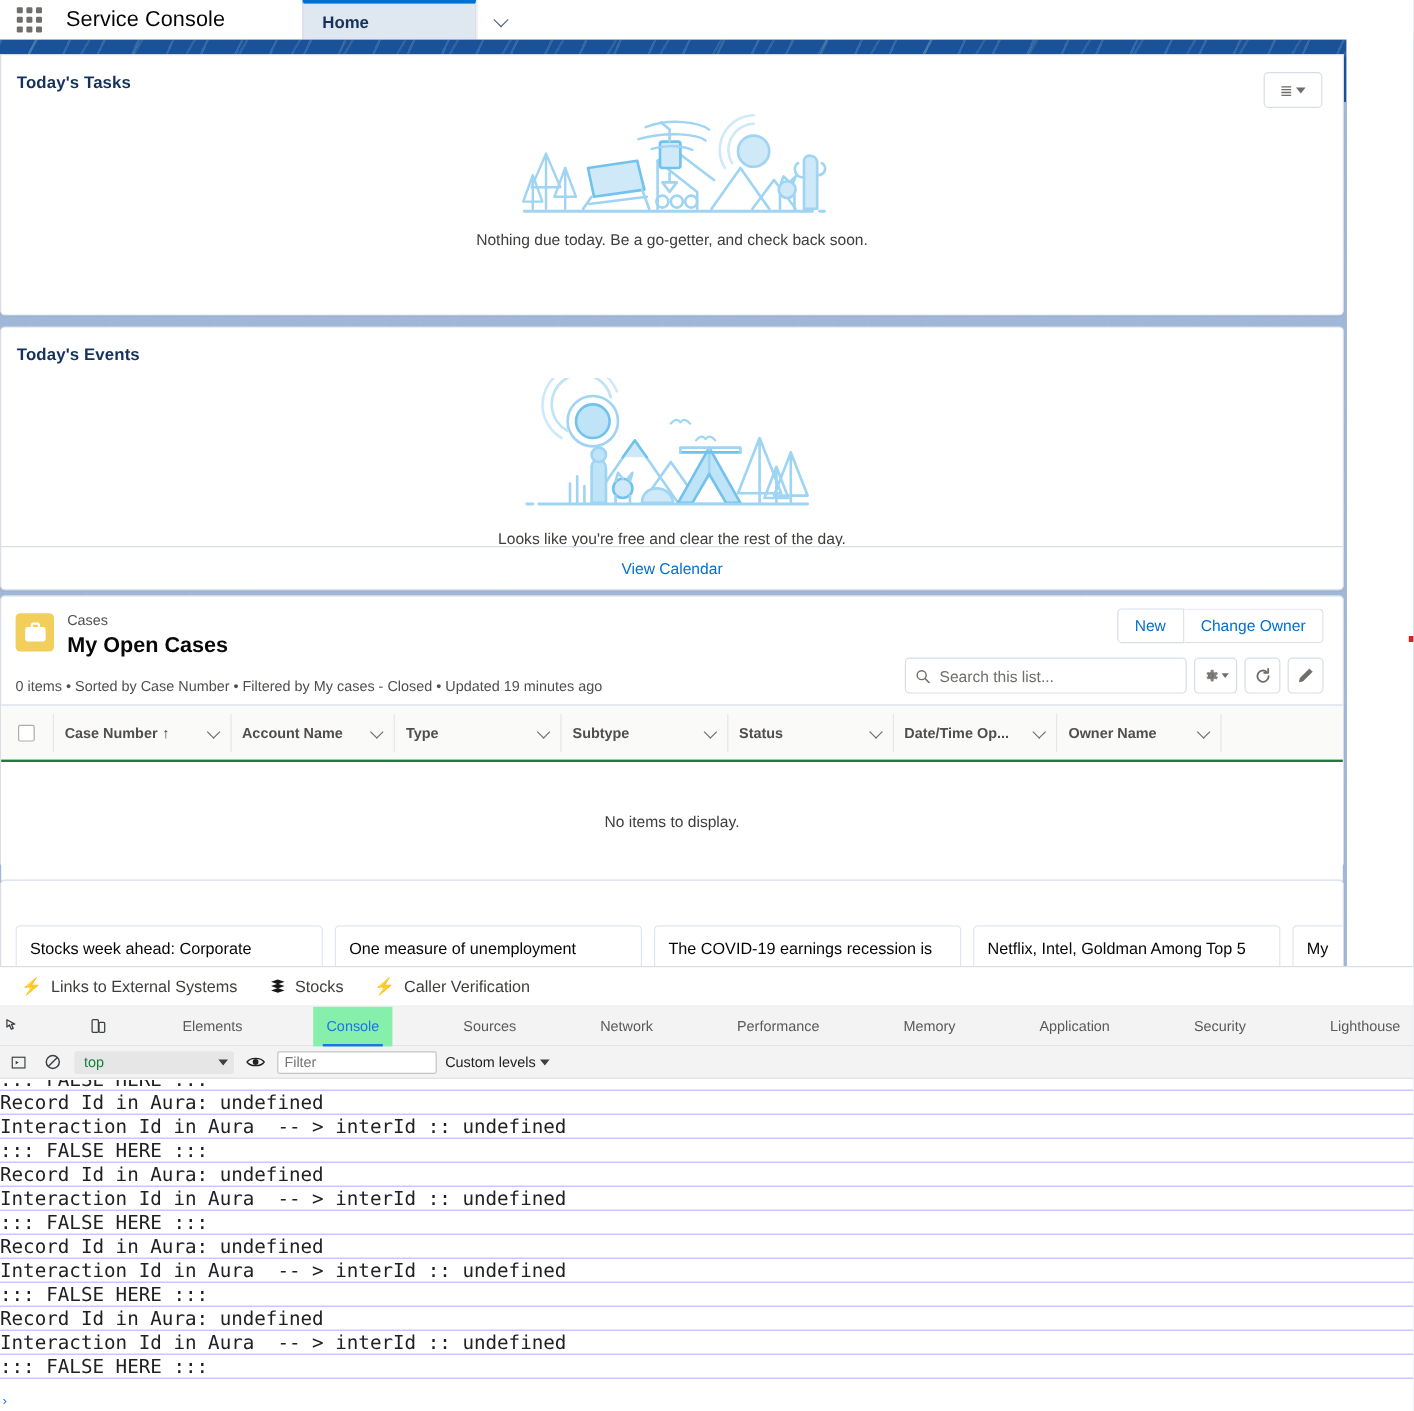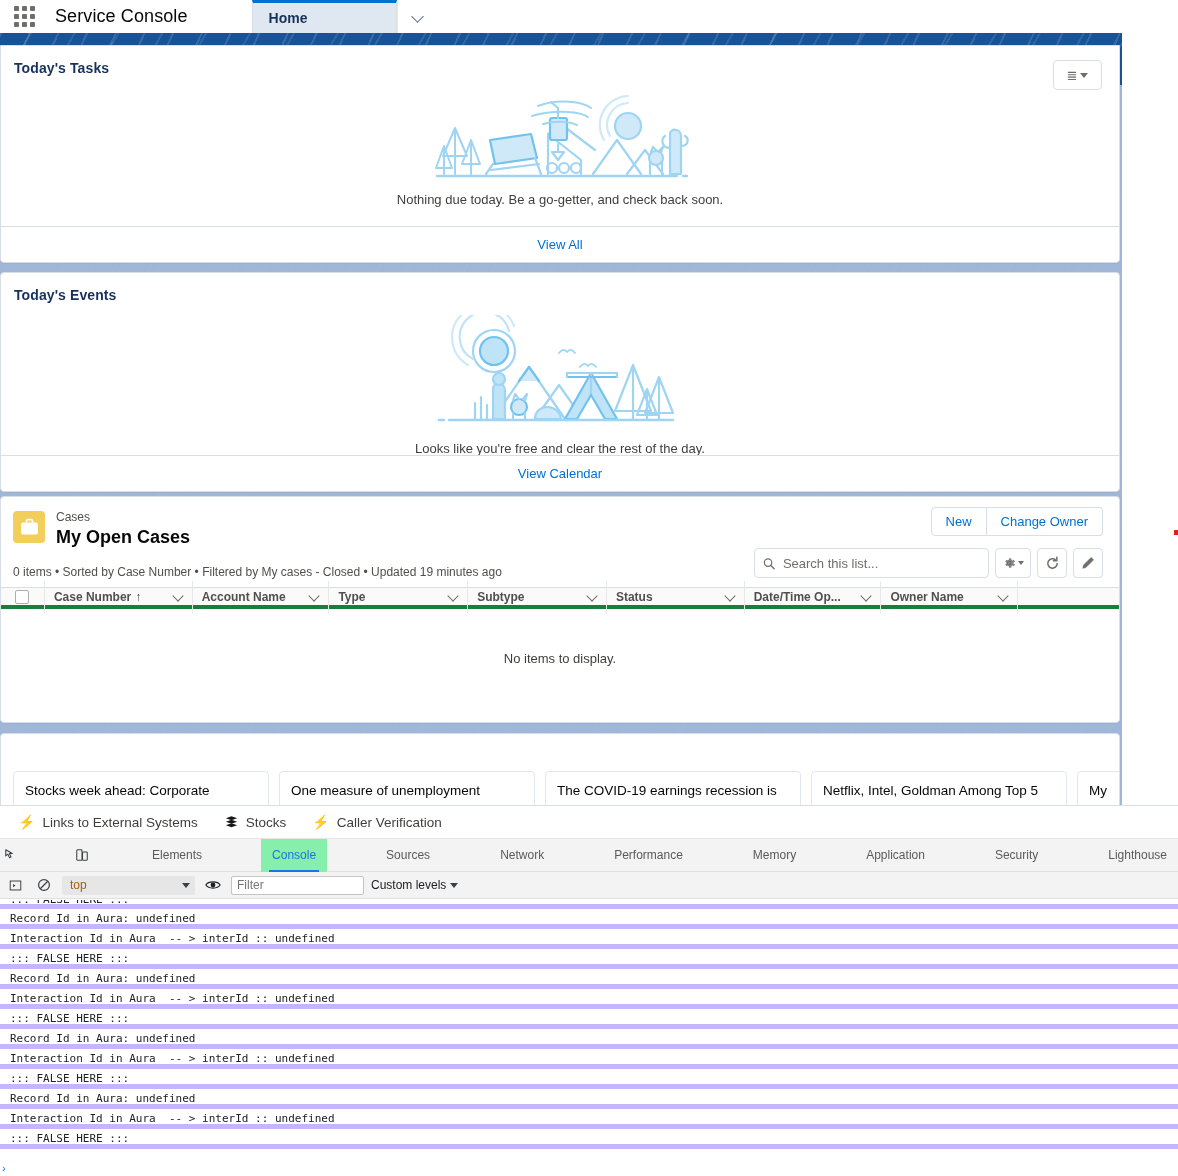--- a/index.html
+++ b/index.html
@@ -127,21 +127,21 @@
     font-family: "Liberation Sans", sans-serif; background: transparent; margin-left: 6px;
   }
   .searchbox input::placeholder { color: #706e6b; }
   .icon-btn {
     width: 30px; height: 30px; border: 1px solid #d8dde6; border-radius: 4px;
     background: #fff; display: flex; align-items: center; justify-content: center; cursor: pointer;
   }
   .icon-btn.wide { width: 36px; gap: 2px; }
   
   .dt-head {
-    display: flex; height: 22px; border-top: 1px solid #d8dde6; border-bottom: 4px solid #15803d;
+    display: flex; height: 48px; border-top: 1px solid #d8dde6; border-bottom: 2px solid #15803d;
     background: #fafaf9; align-items: center;
   }
   .dt-cb { width: 43px; display: flex; align-items: center; justify-content: center; }
   .dt-cb span { width: 14px; height: 14px; border: 1px solid #b0adab; border-radius: 2px; background: #fff; display: block; }
   .dt-col {
     height: 32px; display: flex; align-items: center; justify-content: space-between;
     padding: 0 8px 0 9px; border-left: 1px solid #e6e7e8;
     font-size: 12px; font-weight: bold; color: #514f4d; cursor: pointer; white-space: nowrap;
   }
   .dt-col .lbl { display: flex; align-items: center; gap: 4px; }
@@ -200,36 +200,36 @@
     content: ""; position: absolute; left: 8px; right: 8px; bottom: 0; height: 2px; background: #1a73e8;
   }
   .console-toolbar {
     height: 27px; display: flex; align-items: center; gap: 7px; padding: 0 4px;
     border-bottom: 1px solid #e0e0e0; background: #f3f3f3;
   }
   .ct-btn { width: 22px; height: 22px; display: flex; align-items: center; justify-content: center; cursor: pointer; }
   .ctx-select {
     width: 133px; height: 19px; background: #e6e6e6; border-radius: 2px;
     display: flex; align-items: center; justify-content: space-between;
-    padding: 0 5px 0 8px; font-size: 12px; color: #a16207; cursor: pointer; gap: 24px;
+    padding: 0 5px 0 8px; font-size: 12px; color: #15803d; cursor: pointer; gap: 24px;
   }
   .ctx-select .tri { width: 0; height: 0; border-left: 4px solid transparent; border-right: 4px solid transparent; border-top: 5px solid #3c4043; }
   .filter-input {
     width: 133px; height: 19px; border: 1px solid #c4c4c4; border-radius: 2px;
     background: #fff; font-size: 12px; color: #202124; padding: 0 5px; outline: none;
     font-family: "Liberation Sans", sans-serif;
   }
   .filter-input::placeholder { color: #757575; }
   .levels { font-size: 12px; color: #202124; display: flex; align-items: center; gap: 4px; cursor: pointer; }
   .levels .tri { width: 0; height: 0; border-left: 4px solid transparent; border-right: 4px solid transparent; border-top: 5px solid #3c4043; }
   .console-log { position: absolute; left: 0; top: 61px; right: 0; bottom: 0; background: #fff; overflow: hidden; }
   .log-line {
-    height: 20px; line-height: 20px; border-bottom: 5px solid #c4b5fd;
-    font-family: "DejaVu Sans Mono", monospace; font-size: 11px; color: #202124;
-    padding-left: 10px; white-space: pre;
+    height: 20px; line-height: 20px; border-bottom: 1px solid #c4b5fd;
+    font-family: "DejaVu Sans Mono", monospace; font-size: 16px; color: #202124;
+    white-space: pre;
   }
   .log-caret { position: absolute; left: 2px; bottom: 2px; color: #1a73e8; font-size: 11px; }
 
   
   .red-cursor {
     position: absolute; left: 1174px; top: 530px; width: 4px; height: 5px;
     background: #e02020;
   }
   .svg-ill { display: block; margin: 0 auto; }
 </style>
@@ -311,23 +311,20 @@
           <path d="M219 86 L219 74 M231 86 L231 74"></path>
 
           <path d="M6 88 L246 88" stroke-width="2.4"></path>
           <path d="M252 88 L256 88" stroke-width="2.4"></path>
         </g>
       </svg>
     </div>
 
     <div class="empty-msg" style="margin-top:14px;">Nothing due today. Be a go-getter, and check back soon.</div>
 
-    <div class="card-footer">
-      <a>View All</a>
-    </div>
   </div>
 
   <div class="card" id="events-card">
     <div class="card-title">Today's Events</div>
 
     <div style="padding-top:12px;">
       <svg class="svg-ill" width="258" height="118" viewBox="0 0 258 118">
         <g fill="none" stroke="#9fd4f3" stroke-width="2.2" stroke-linecap="round" stroke-linejoin="round">
 
           <circle cx="63" cy="36" r="14" fill="#bfe3f7" stroke="#71c3ee"></circle>

